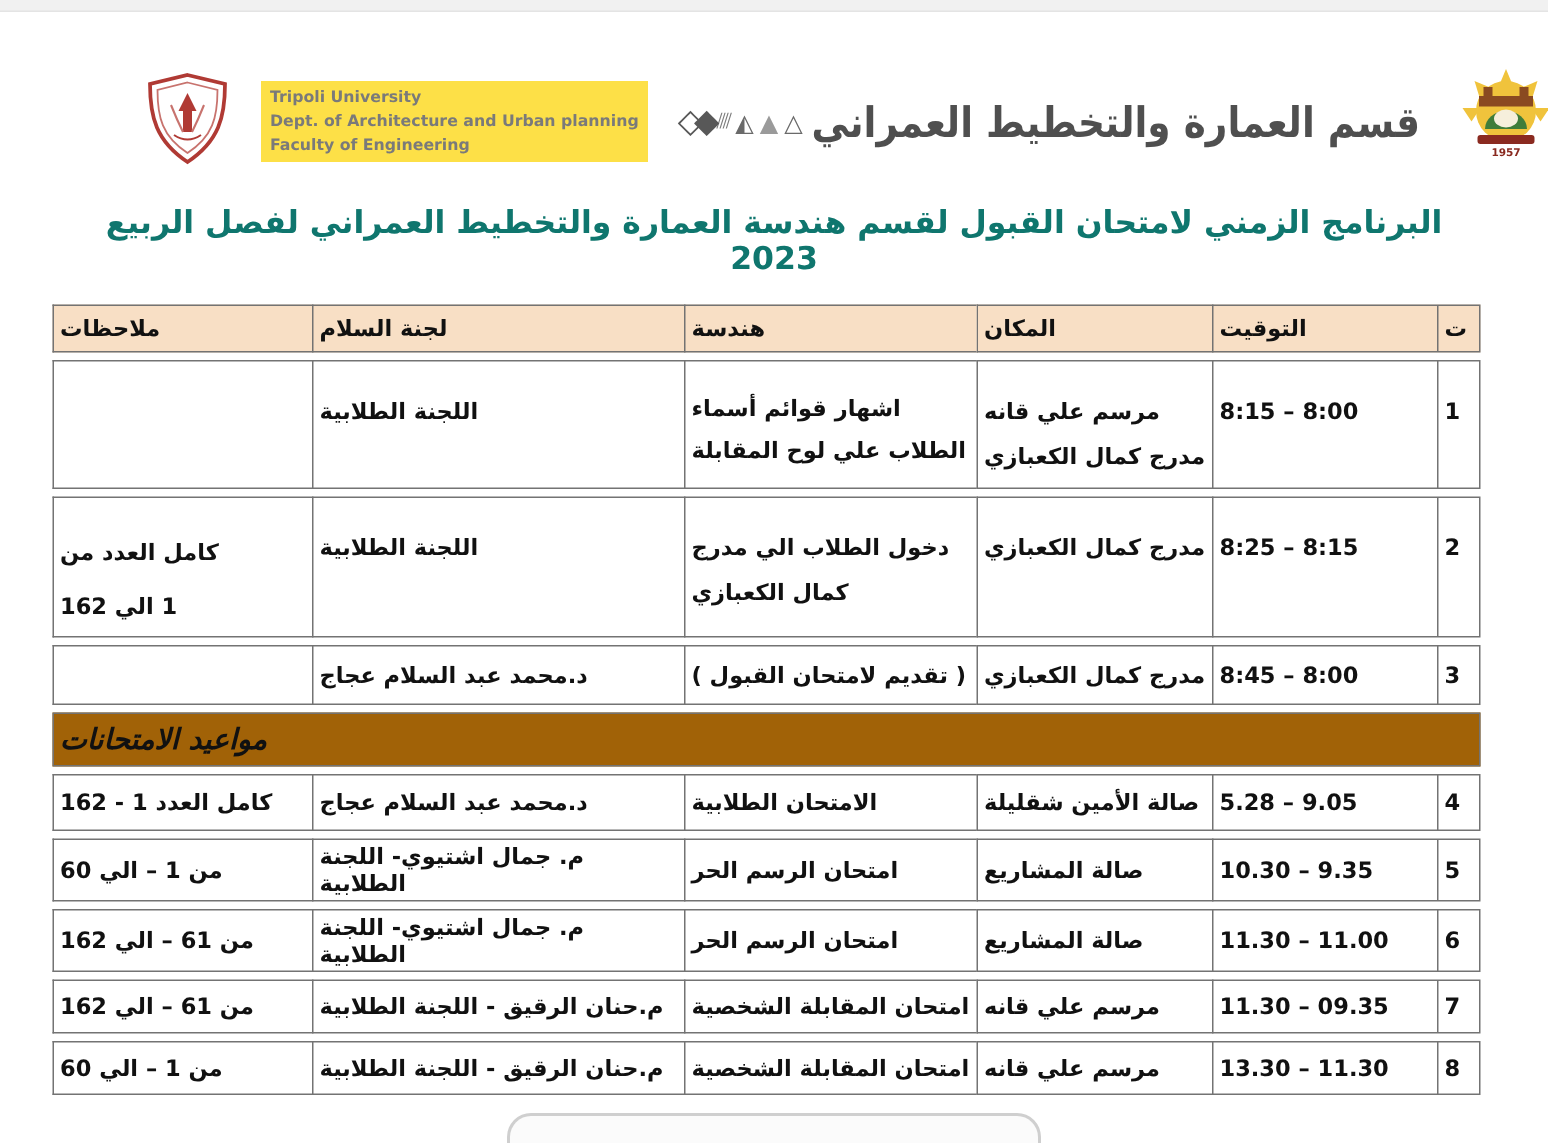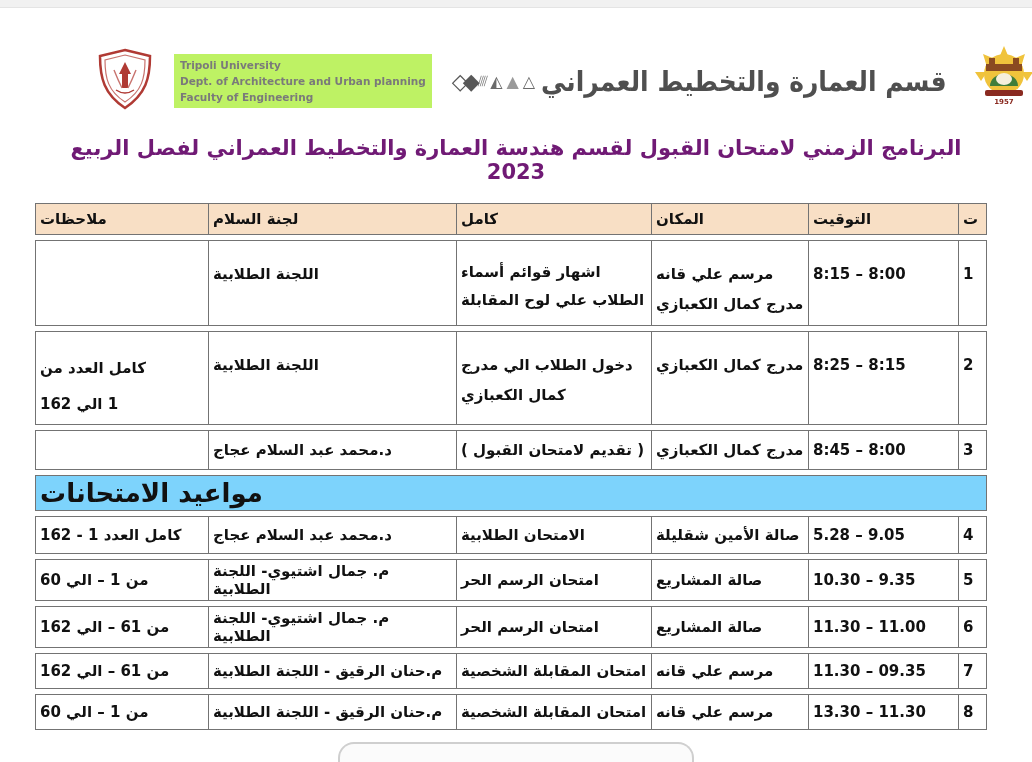--- a/index.html
+++ b/index.html
@@ -14,57 +14,57 @@
     background:#f1f1f1;border-bottom:1px solid #e4e4e4;
   }
   
   .page-header{
     display:flex;align-items:center;
     padding:46px 128px 0 96px;gap:20px;
   }
   .shield-logo{flex:0 0 auto;}
   .en-block{
     flex:0 0 auto;font-size:10.5px;line-height:1.55;color:#7a7a7a;
-    font-weight:bold;background:#bef264;padding:3px 6px;white-space:nowrap;
+    font-weight:bold;background:#fde047;padding:3px 6px;white-space:nowrap;
   }
   .calligraphy{
     flex:1 1 auto;display:flex;direction:rtl;align-items:center;
     justify-content:flex-start;gap:6px;color:#4f4f4f;margin-right:6px;
   }
   .calligraphy .callig-text{
     font-weight:bold;font-size:25px;letter-spacing:-1px;
     transform:scaleY(1.12);white-space:nowrap;
   }
   .ornaments{display:flex;align-items:center;gap:4px;font-size:15px;color:#6a6a6a;}
   .ornaments .tri-outline{font-size:16px;}
   .ornaments .tri-fill{color:#9a9a9a;font-size:16px;}
   .ornaments .slashes{font-size:14px;letter-spacing:-2px;color:#7d7d7d;}
   .ornaments .diamonds{font-size:22px;color:#585858;letter-spacing:-6px;}
   .seal-logo{flex:0 0 auto;}
   
   .doc-title{
     direction:rtl;text-align:center;font-weight:bold;
-    font-size:21px;margin:20px 40px 0 40px;color:#701a75;
+    font-size:21px;margin:20px 40px 0 40px;color:#0f766e;
   }
   
   .table-wrap{margin:14px 45px 0 35px;}
   table.schedule{
     direction:rtl;width:952px;table-layout:fixed;
     border-collapse:separate;border-spacing:0 5px;
     font-size:15px;font-weight:bold;
   }
   table.schedule th,table.schedule td{
     border:1px solid #737373;text-align:left;vertical-align:middle;
     padding:2px 4px;overflow:hidden;word-wrap:break-word;
   }
   table.schedule td:not(:first-child),table.schedule th:not(:first-child){border-right:0;}
   thead tr{height:32px;}
   thead th{background:#f8dfc5;}
   tr.banner-row{height:36px;}
-  tr.banner-row td{background:#7dd3fc;font-size:26px;letter-spacing:1px;}
+  tr.banner-row td{background:#a16207;font-size:19px;letter-spacing:1px;font-style:italic;}
   tr.row-1{height:86px;}
   tr.row-2{height:72px;}
   tr.row-3{height:40px;}
   tr.row-4{height:38px;}
   tr.row-5,tr.row-6,tr.row-7,tr.row-8{height:36px;}
   tr.row-1 td,tr.row-2 td{vertical-align:top;padding-top:18px;line-height:2.0;}
   tr.row-1 td[data-name="cell-purpose"]{line-height:1.85;}
   tr.row-2 td[data-name="cell-notes"]{line-height:2.4;}
   
   .footer{
@@ -145,21 +145,21 @@
         <col style="width:157px">
       <col style="width:195px">
         <col style="width:248px">
         <col style="width:173px">
     </colgroup>
     <thead data-name="table-header-row">
         <tr>
           <th data-name="col-header-0">ت</th>
           <th data-name="col-header-1">التوقيت</th>
           <th data-name="col-header-2">المكان</th>
-          <th data-name="col-header-3">كامل</th>
+          <th data-name="col-header-3">هندسة</th>
           <th data-name="col-header-4">لجنة السلام</th>
           <th data-name="col-header-5">ملاحظات</th>
         </tr>
       </thead>
     <tbody data-name="table-body">
         <tr class="data-row row-1" data-name="table-row">
           <td data-name="cell-serial">1</td>
           <td data-name="cell-time">8:00 – 8:15</td>
           <td data-name="cell-place">مرسم علي قانه<br>مدرج كمال الكعبازي</td>
           <td data-name="cell-purpose">اشهار قوائم أسماء الطلاب علي لوح المقابلة</td>

